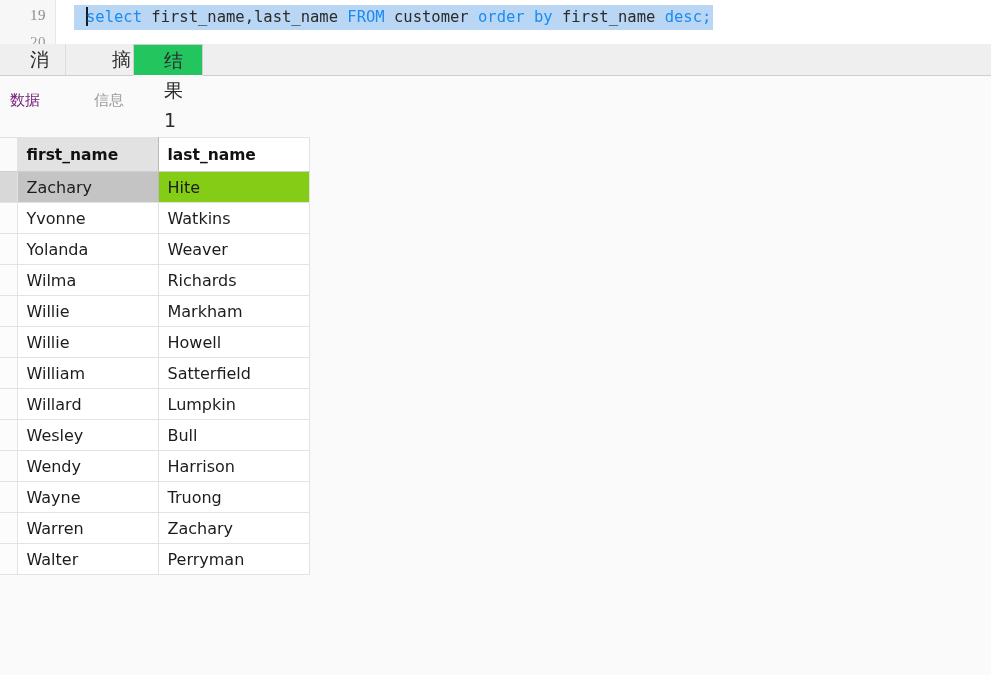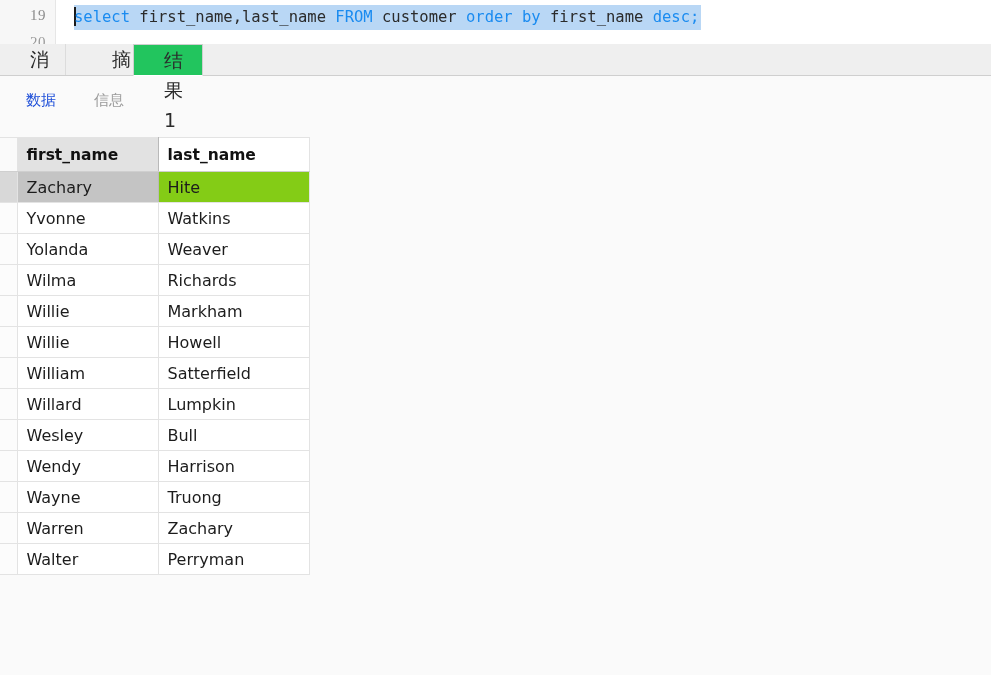--- a/index.html
+++ b/index.html
@@ -52,20 +52,21 @@
     left: 74px;
     top: 5px;
     height: 25px;
     line-height: 25px;
     white-space: pre;
     font-family: "DejaVu Sans Mono", "Liberation Mono", monospace;
     font-size: 15.5px;
     background: #b9d7f5;
     padding-right: 2px;
     color: #262626;
+    padding-left: 12px;
   }
   .codeline .caret {
     display: inline-block;
     width: 0;
     border-left: 2px solid #1a1a1a;
     height: 19px;
     vertical-align: -4px;
     margin-right: -2px;
   }
   .kw { color: #1a8bf0; }
@@ -117,22 +118,22 @@
   .subtab {
     position: absolute;
     top: 12px;
     height: 30px;
     line-height: 24px;
     font-size: 15px;
     cursor: default;
     font-family: "DejaVu Sans", "Liberation Sans", sans-serif;
   }
   .subtab.s0 {
-    left: 26px;
-    color: #1d4ed8;
+    left: 10px;
+    color: #701a75;
     border-bottom: 3px solid #1f9bd8;
     padding-bottom: 16px;
   }
   .subtab.s1 {
     left: 94px;
     color: #9b9b9b;
   }
 
   
   .gridwrap {

